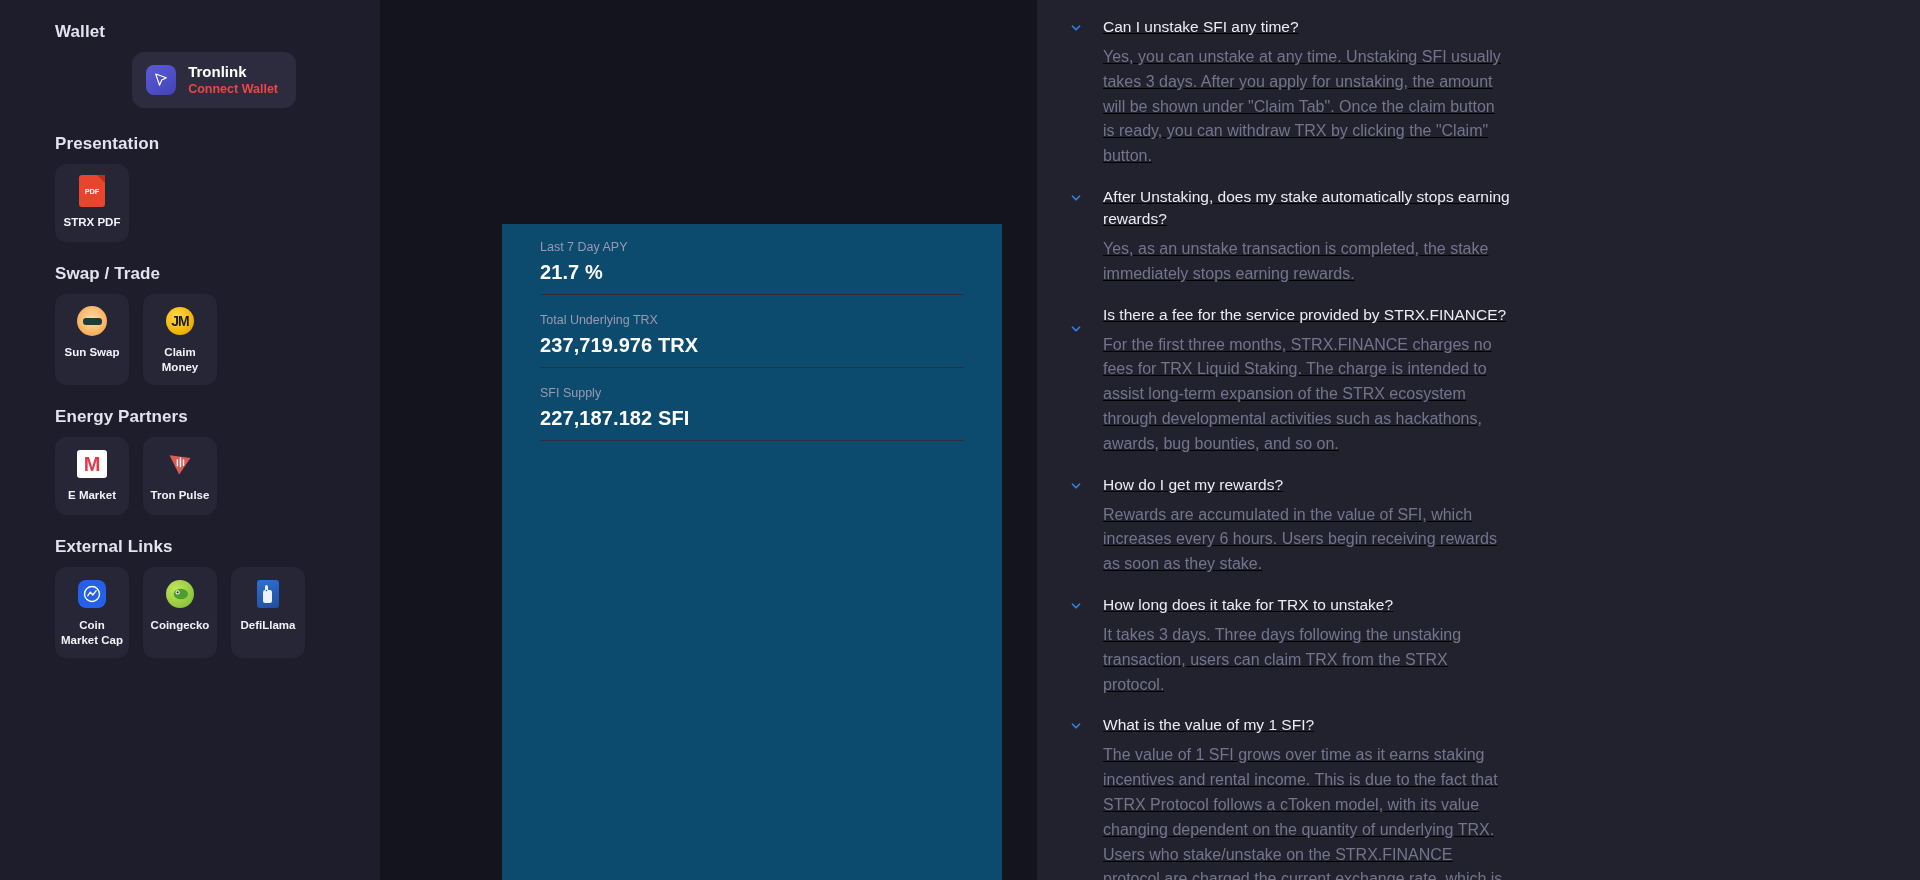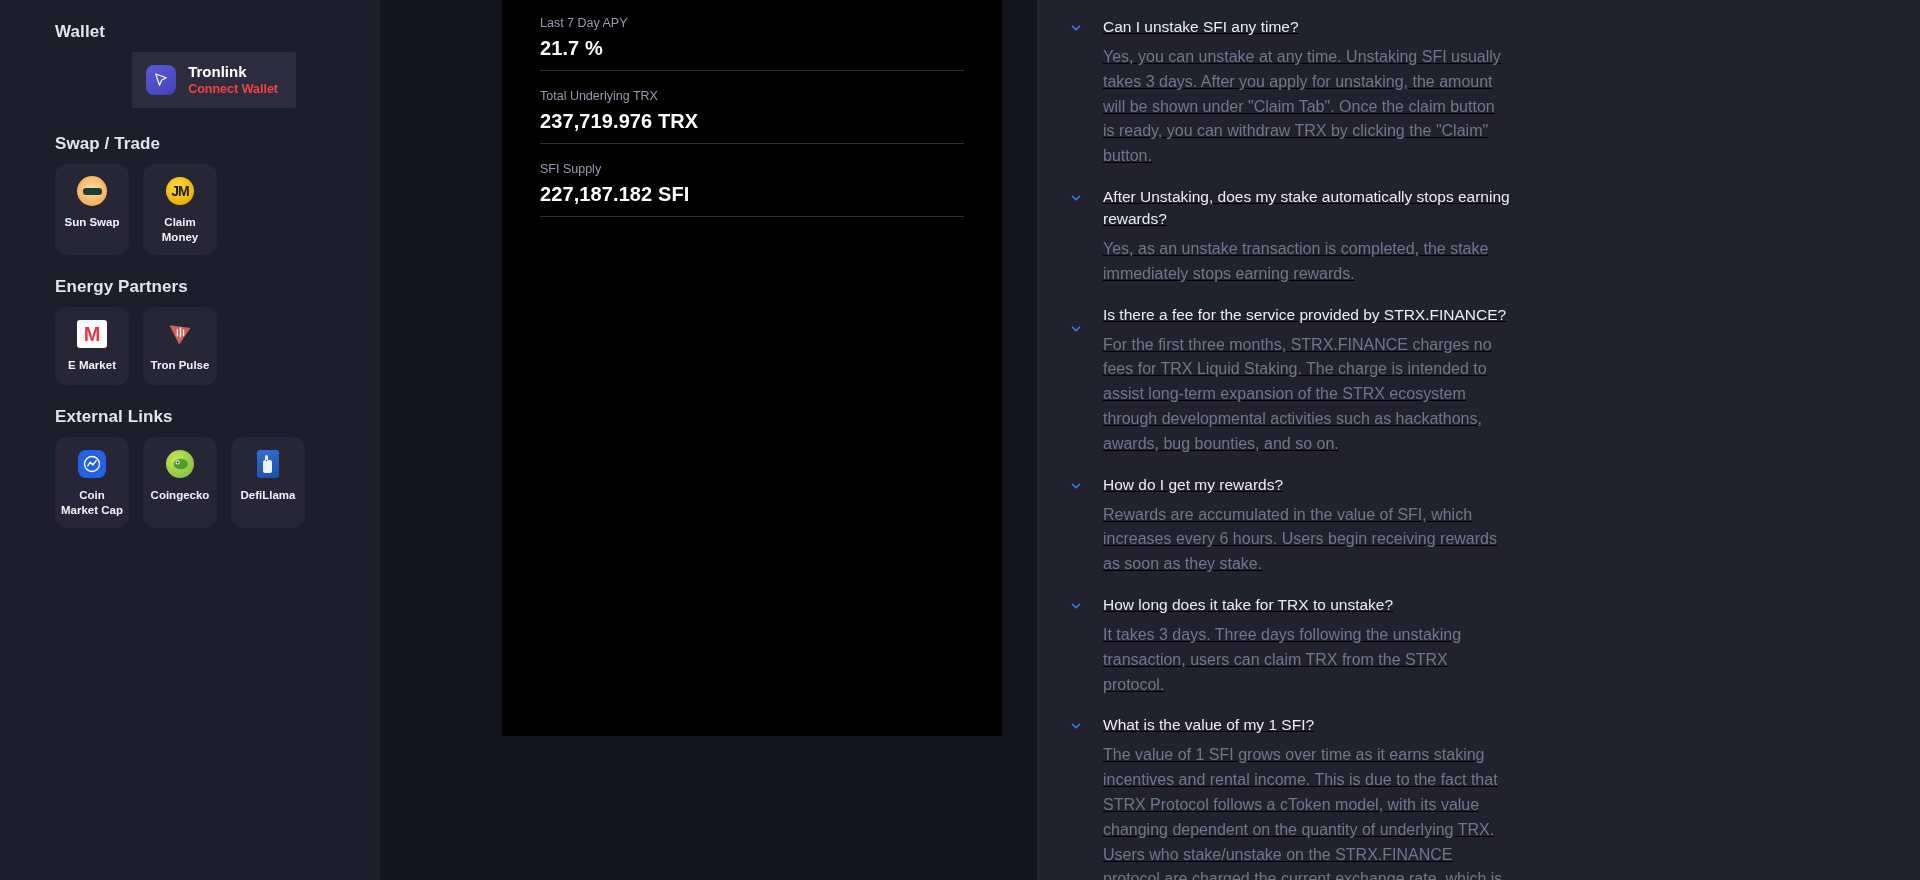--- a/index.html
+++ b/index.html
@@ -9,21 +9,21 @@
     background: #14141f;
     font-family: "Liberation Sans", sans-serif;
     overflow: hidden;
   }
   .app {
     position: relative;
     width: 1920px;
     height: 880px;
     background: #14141f;
     display: flex;
-    align-items: flex-start;
+    align-items: flex-end;
   }
 
   
   .sidebar {
     width: 380px;
     height: 880px;
     background: #1d1d2b;
     padding: 22px 50px 0 55px;
     flex: 0 0 380px;
   }
@@ -41,21 +41,21 @@
     display: flex;
     justify-content: flex-end;
     padding-right: 34px;
     margin-top: 8px;
   }
   .wallet-card {
     display: flex;
     align-items: center;
     gap: 12px;
     background: #2c2c3e;
-    border-radius: 2px;
+    border-radius: 12px;
     padding: 11px 18px 11px 14px;
   }
   .tronlink-icon {
     width: 30px; height: 30px;
     border-radius: 8px;
     background: linear-gradient(145deg,#5b5bd6 0%,#4343b8 100%);
     display: flex; align-items: center; justify-content: center;
     flex: 0 0 30px;
   }
   .wallet-texts { display: flex; flex-direction: column; line-height: 1.25; }
@@ -130,22 +130,22 @@
     width: 22px; height: 28px; border-radius: 3px;
     background: linear-gradient(160deg,#2f6fd4 0%,#1e4f9e 100%);
     display:flex; align-items:center; justify-content:center;
   }
 
   
   .center-gap { width: 122px; background: #14141f; flex: 0 0 122px; }
   .center {
     width: 500px;
     flex: 0 0 500px;
-    height: 736px;
-    background: #000000;
+    height: 656px;
+    background: #0c4a6e;
     padding: 0 38px;
   }
   .stat {
     padding: 18px 0 10px;
     border-bottom: 1px solid #2e2e3d;
   }
   .stat:first-child { padding-top: 16px; }
   .stat-label {
     font-size: 12.5px;
     color: #9a9ab0;
@@ -208,20 +208,33 @@
             </svg>
           </span>
           <span class="wallet-texts">
             <span class="wallet-name">Tronlink</span>
             <span class="wallet-sub">Connect Wallet</span>
           </span>
         </div>
       </div>
     </div>
 
+    <div class="section">
+      <div class="section-title">Presentation</div>
+      <div class="tile-row">
+        <a class="tile">
+          <span class="tile-icon">
+            <span class="pdf-ico">
+                <span>PDF</span>
+              </span>
+          </span>
+          <span class="tile-label">STRX PDF</span>
+        </a>
+      </div>
+    </div>
 
     <div class="section">
       <div class="section-title">Swap / Trade</div>
       <div class="tile-row">
         <a class="tile">
           <span class="tile-icon">
             <span class="sunswap-ico">
                 <span class="glasses"></span>
               </span>
           </span>

